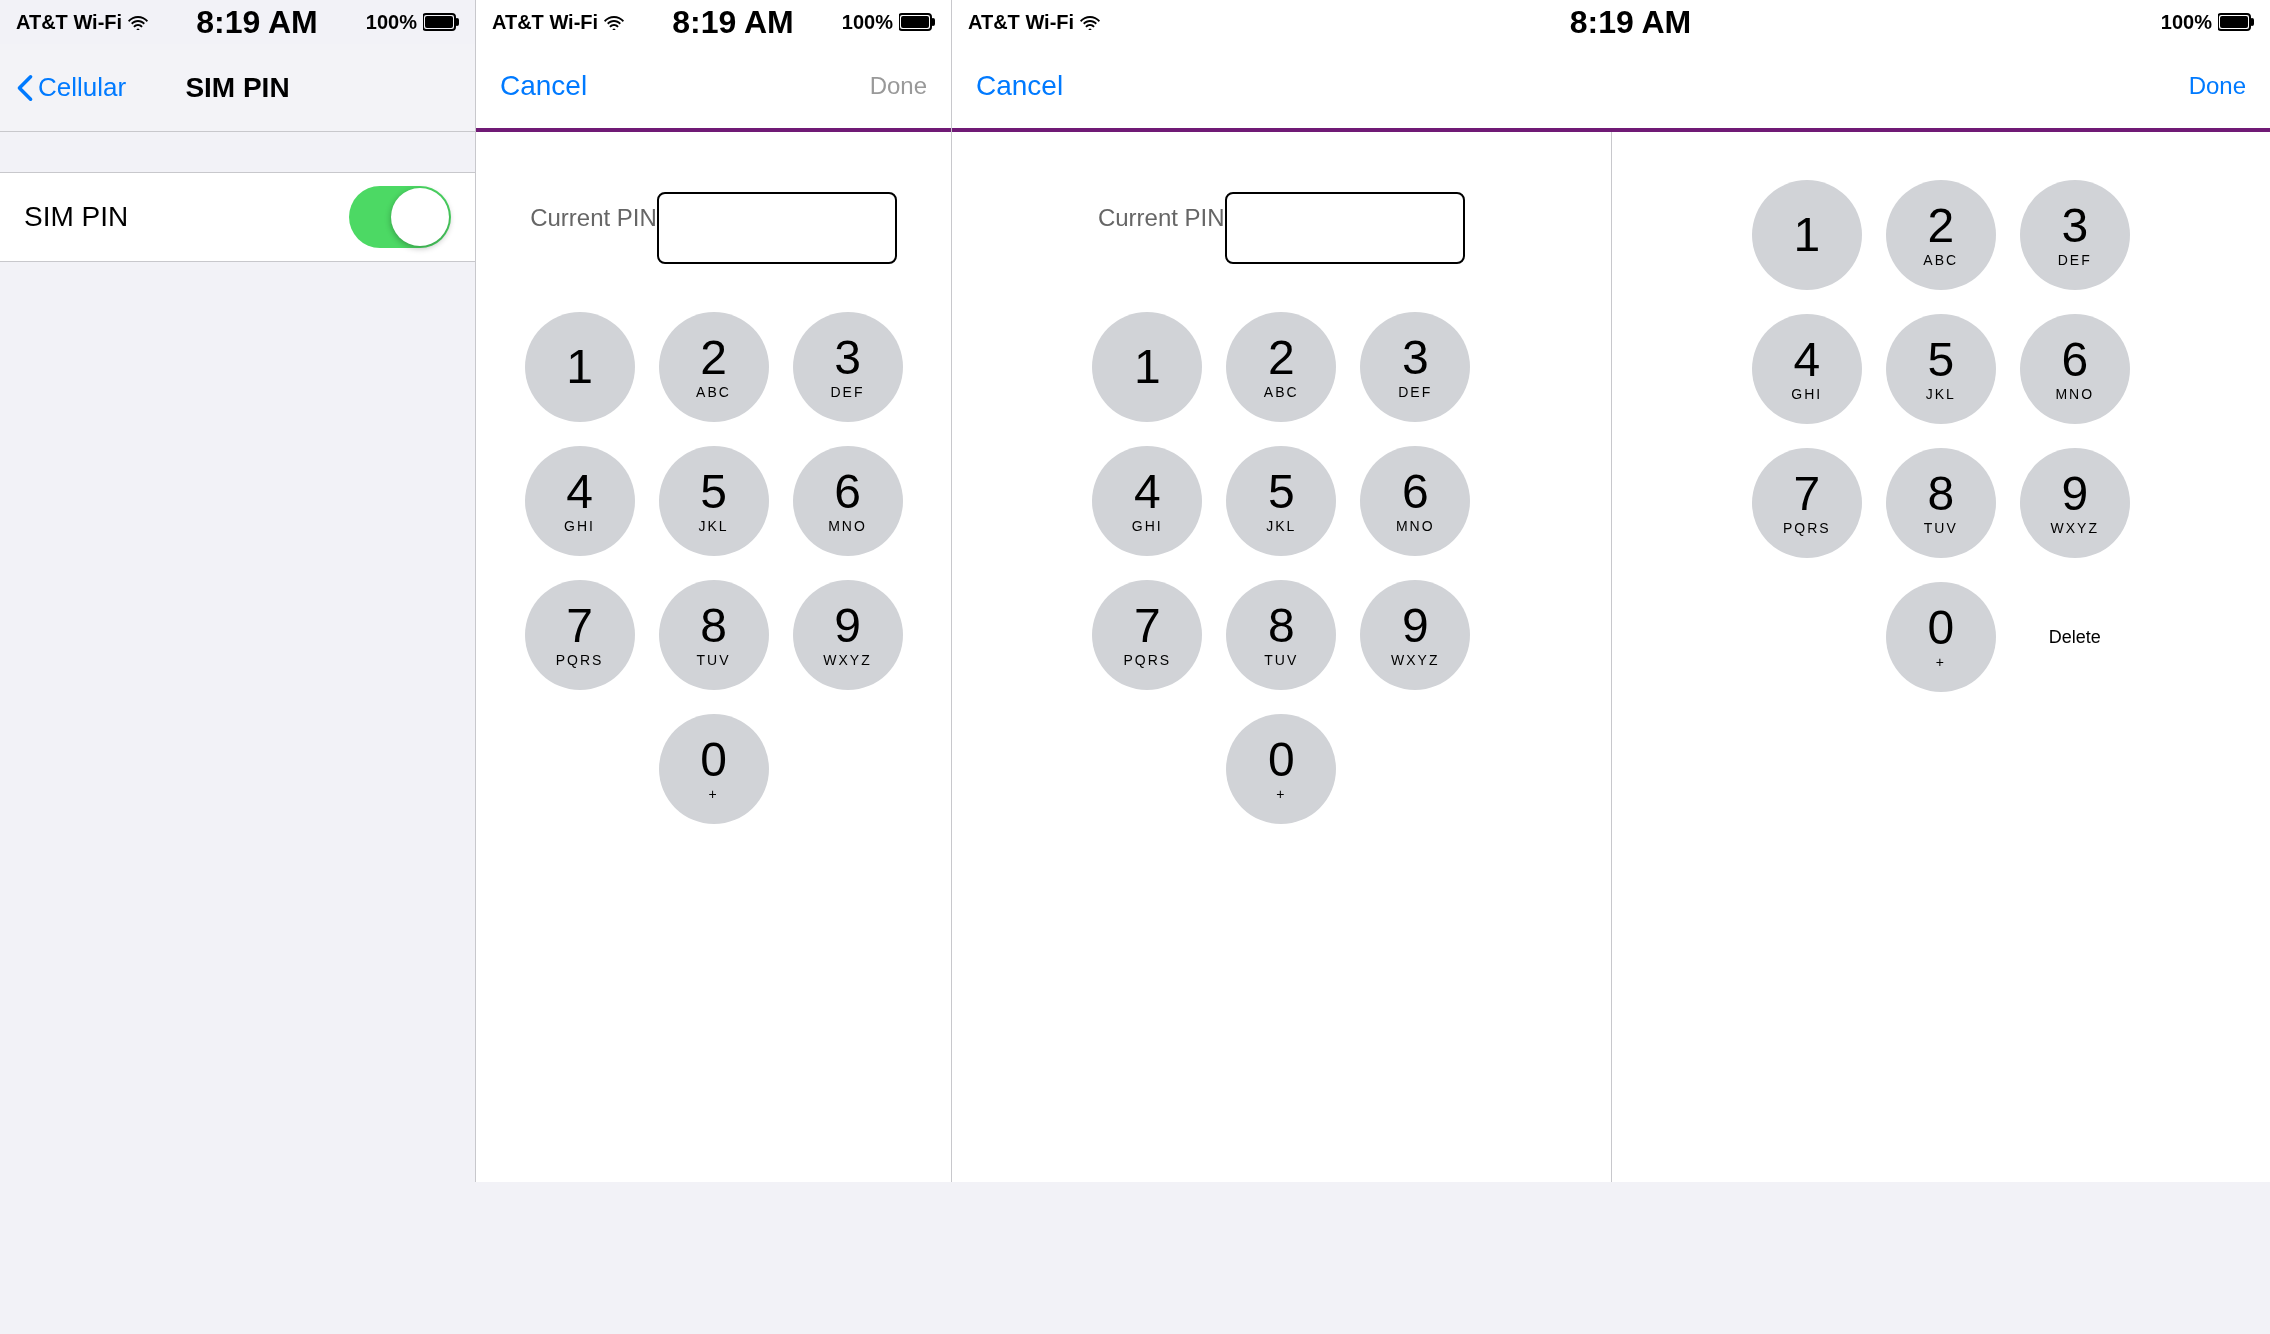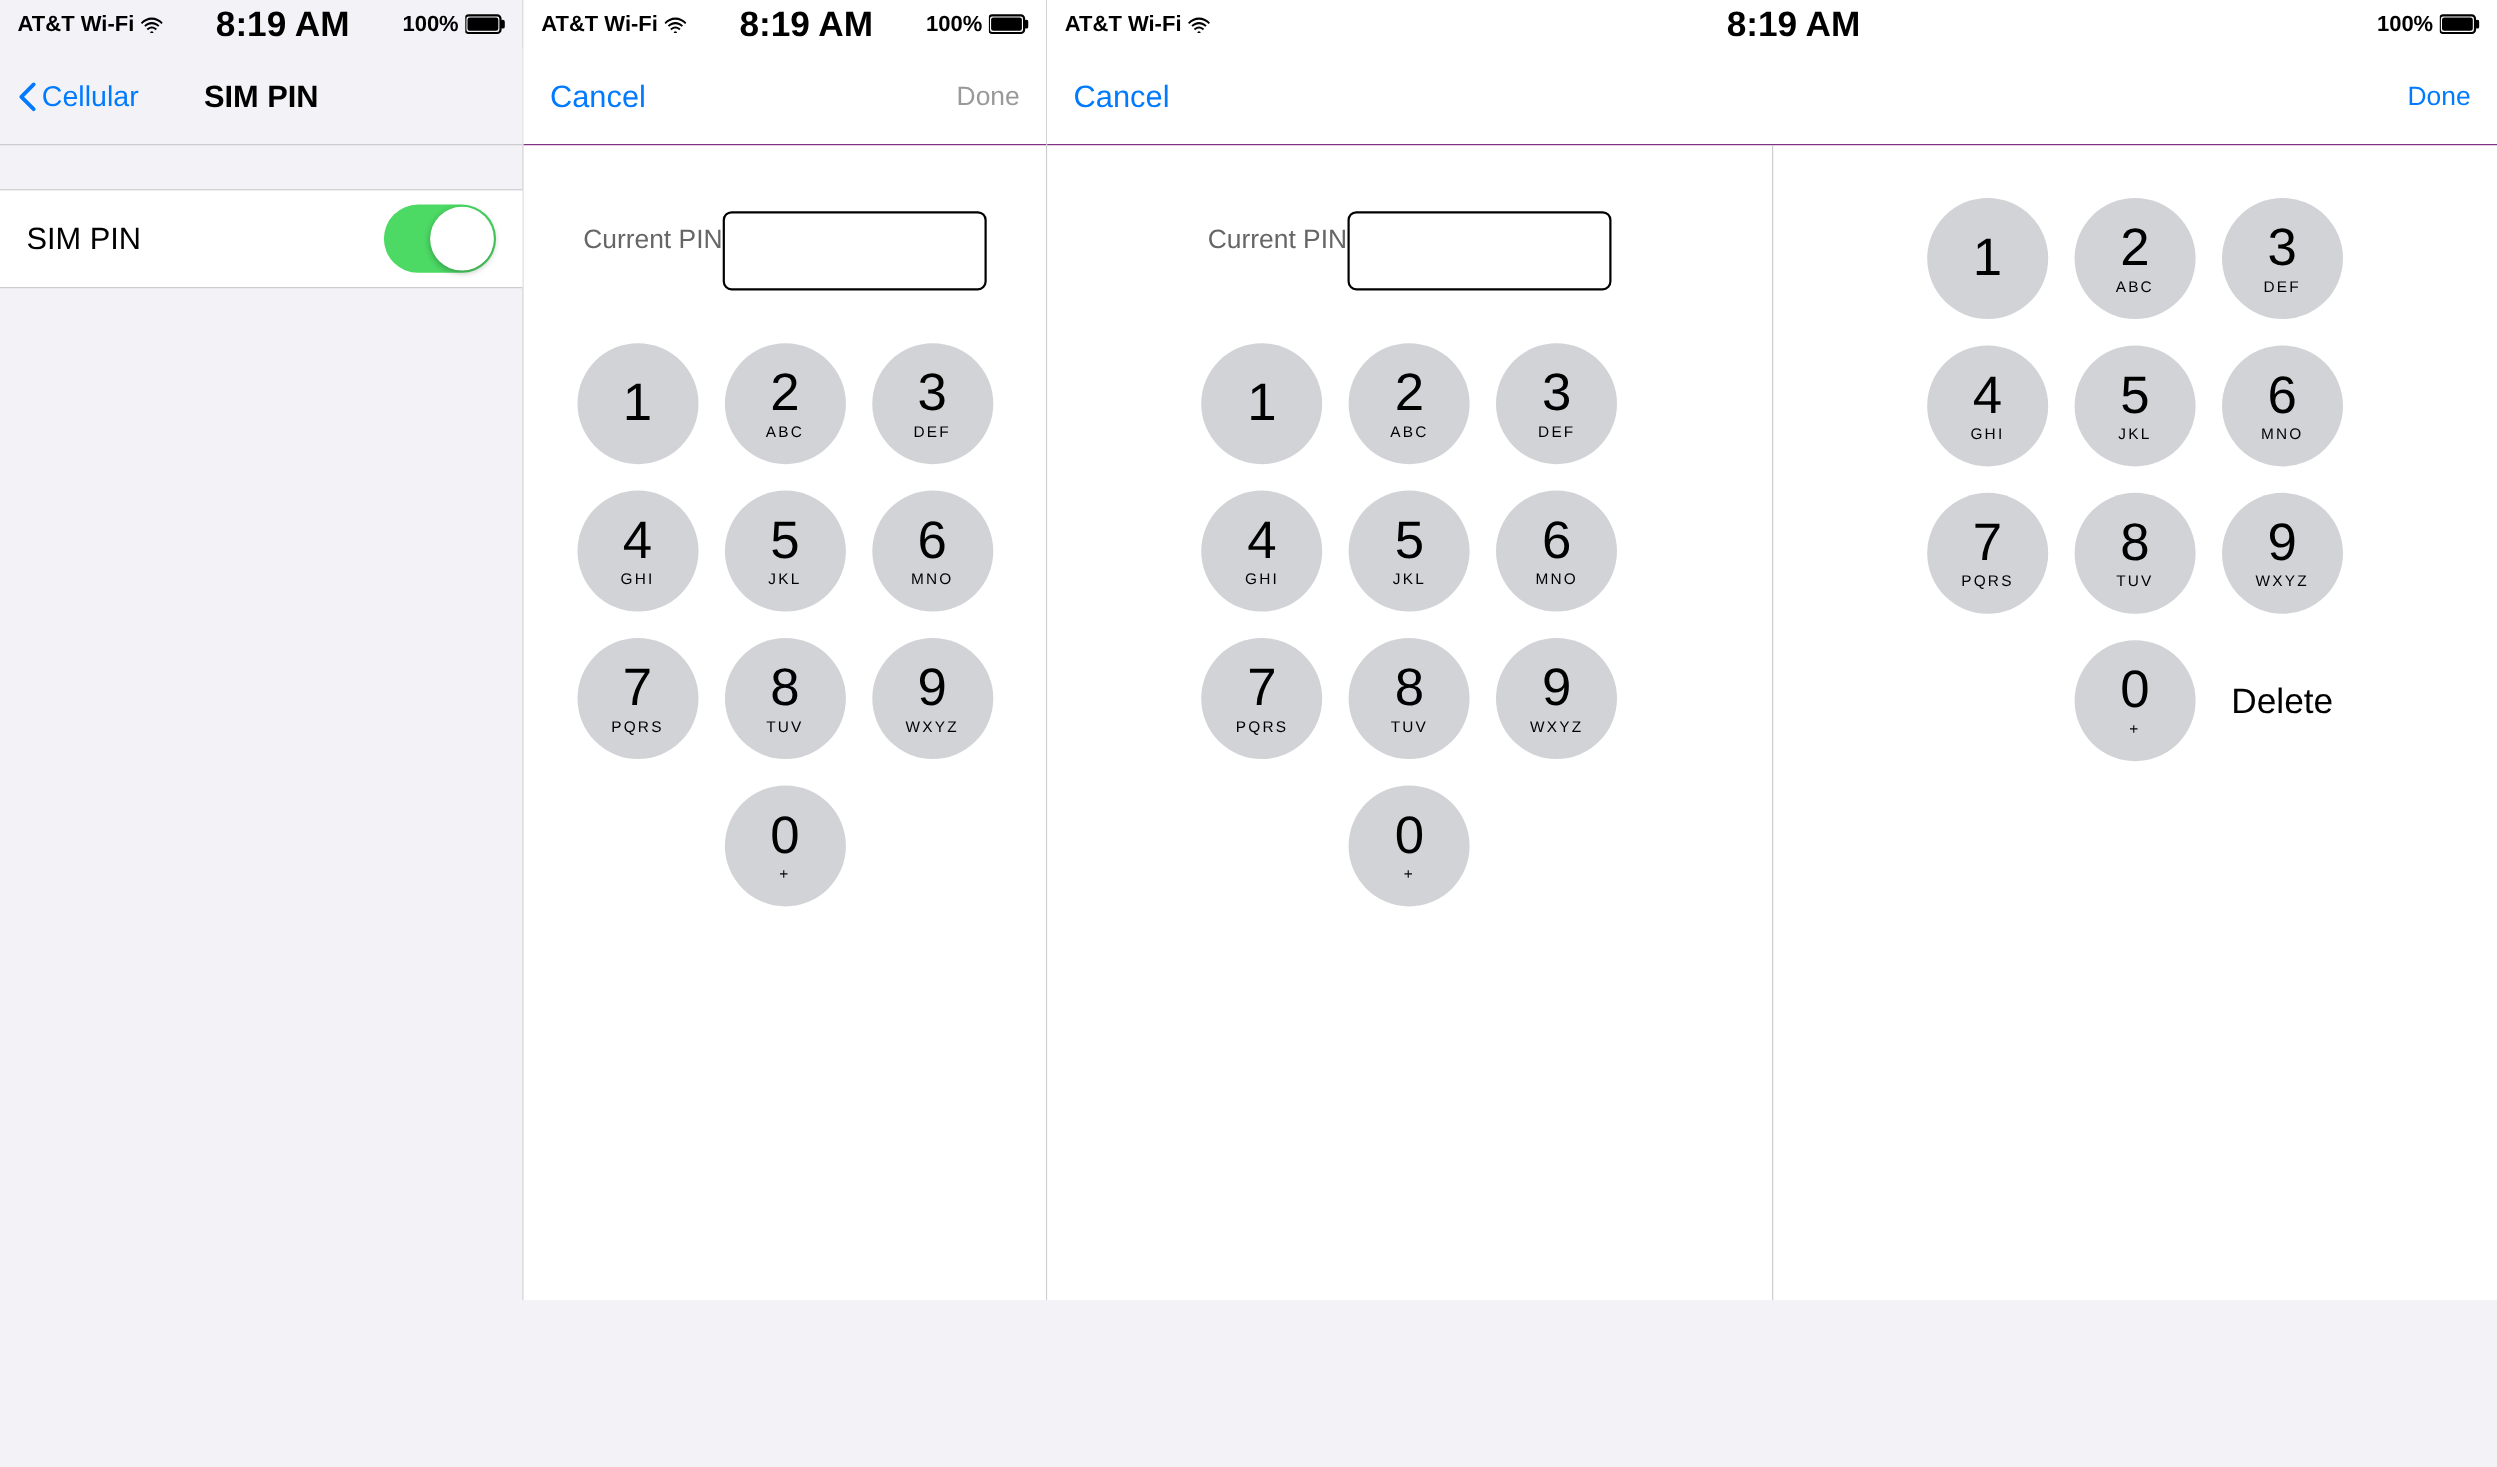--- a/index.html
+++ b/index.html
@@ -92,21 +92,21 @@
       color: #000;
     }
 
     
     .nav-bar-modal {
       height: 88px;
       display: flex;
       align-items: center;
       justify-content: space-between;
       padding: 0 24px;
-      border-bottom: 1px solid #701a75;
+      border-bottom: 4px solid #701a75;
       background: #fff;
       flex-shrink: 0;
     }
     .nav-cancel {
       color: #007aff;
       font-size: 28px;
       cursor: pointer;
     }
     .nav-done {
       font-size: 24px;
@@ -243,21 +243,21 @@
     .key-delete {
       display: flex;
       align-items: center;
       justify-content: center;
       width: 110px;
       height: 110px;
       margin: 0 auto;
       cursor: pointer;
     }
     .key-delete-label {
-      font-size: 32px;
+      font-size: 18px;
       color: #000;
     }
 
     
     .panel-2-body {
       display: flex;
       flex-direction: column;
       align-items: center;
       flex: 1;
     }

